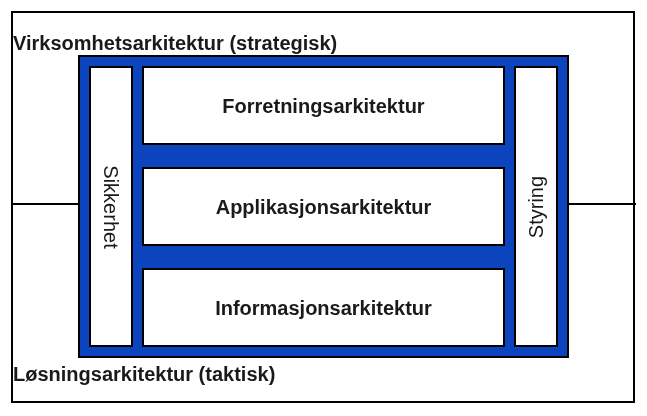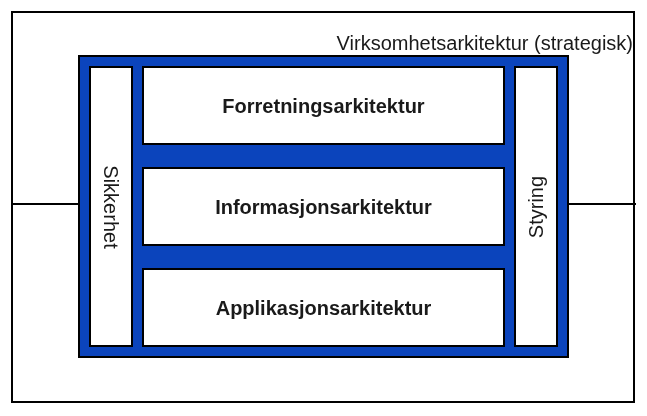--- a/index.html
+++ b/index.html
@@ -29,25 +29,26 @@
     border: 2px solid #000000;
     box-sizing: border-box;
     background: #ffffff;
   }
 
   
   .caption {
     position: absolute;
     left: 0;
     width: 100%;
-    text-align: right;
+    text-align: left;
     color: #1a1a1a;
     font-size: 20px;
     line-height: 1;
     white-space: nowrap;
+    font-weight: bold;
   }
   .caption-top    { top: 20px; }
   .caption-bottom { bottom: 17px; }
 
   
   .divider {
     position: absolute;
     height: 0;
     border-top: 2px solid #000000;
     top: 203px;
@@ -120,43 +121,44 @@
 </style>
 </head>
 <body>
 
 <div id="canvas">
 
   <div class="outer-frame">
 
     <div class="caption caption-top">Virksomhetsarkitektur (strategisk)</div>
 
+    <div class="caption caption-bottom">Løsningsarkitektur (taktisk)</div>
   </div>
 
   <div class="divider divider-left"></div>
   <div class="divider divider-right"></div>
 
   <div class="blue-box">
 
     <div class="pillar">
       <span class="pillar-label rot-cw">Sikkerhet</span>
     </div>
 
     <div class="layer-stack">
 
       <div class="layer-box">
         <span class="layer-label">Forretningsarkitektur</span>
       </div>
 
       <div class="layer-box">
-        <span class="layer-label">Informasjonsarkitektur</span>
+        <span class="layer-label">Applikasjonsarkitektur</span>
       </div>
 
       <div class="layer-box">
-        <span class="layer-label">Applikasjonsarkitektur</span>
+        <span class="layer-label">Informasjonsarkitektur</span>
       </div>
 
 
     </div>
 
     <div class="pillar">
       <span class="pillar-label rot-ccw">Styring</span>
     </div>
 
   </div>

